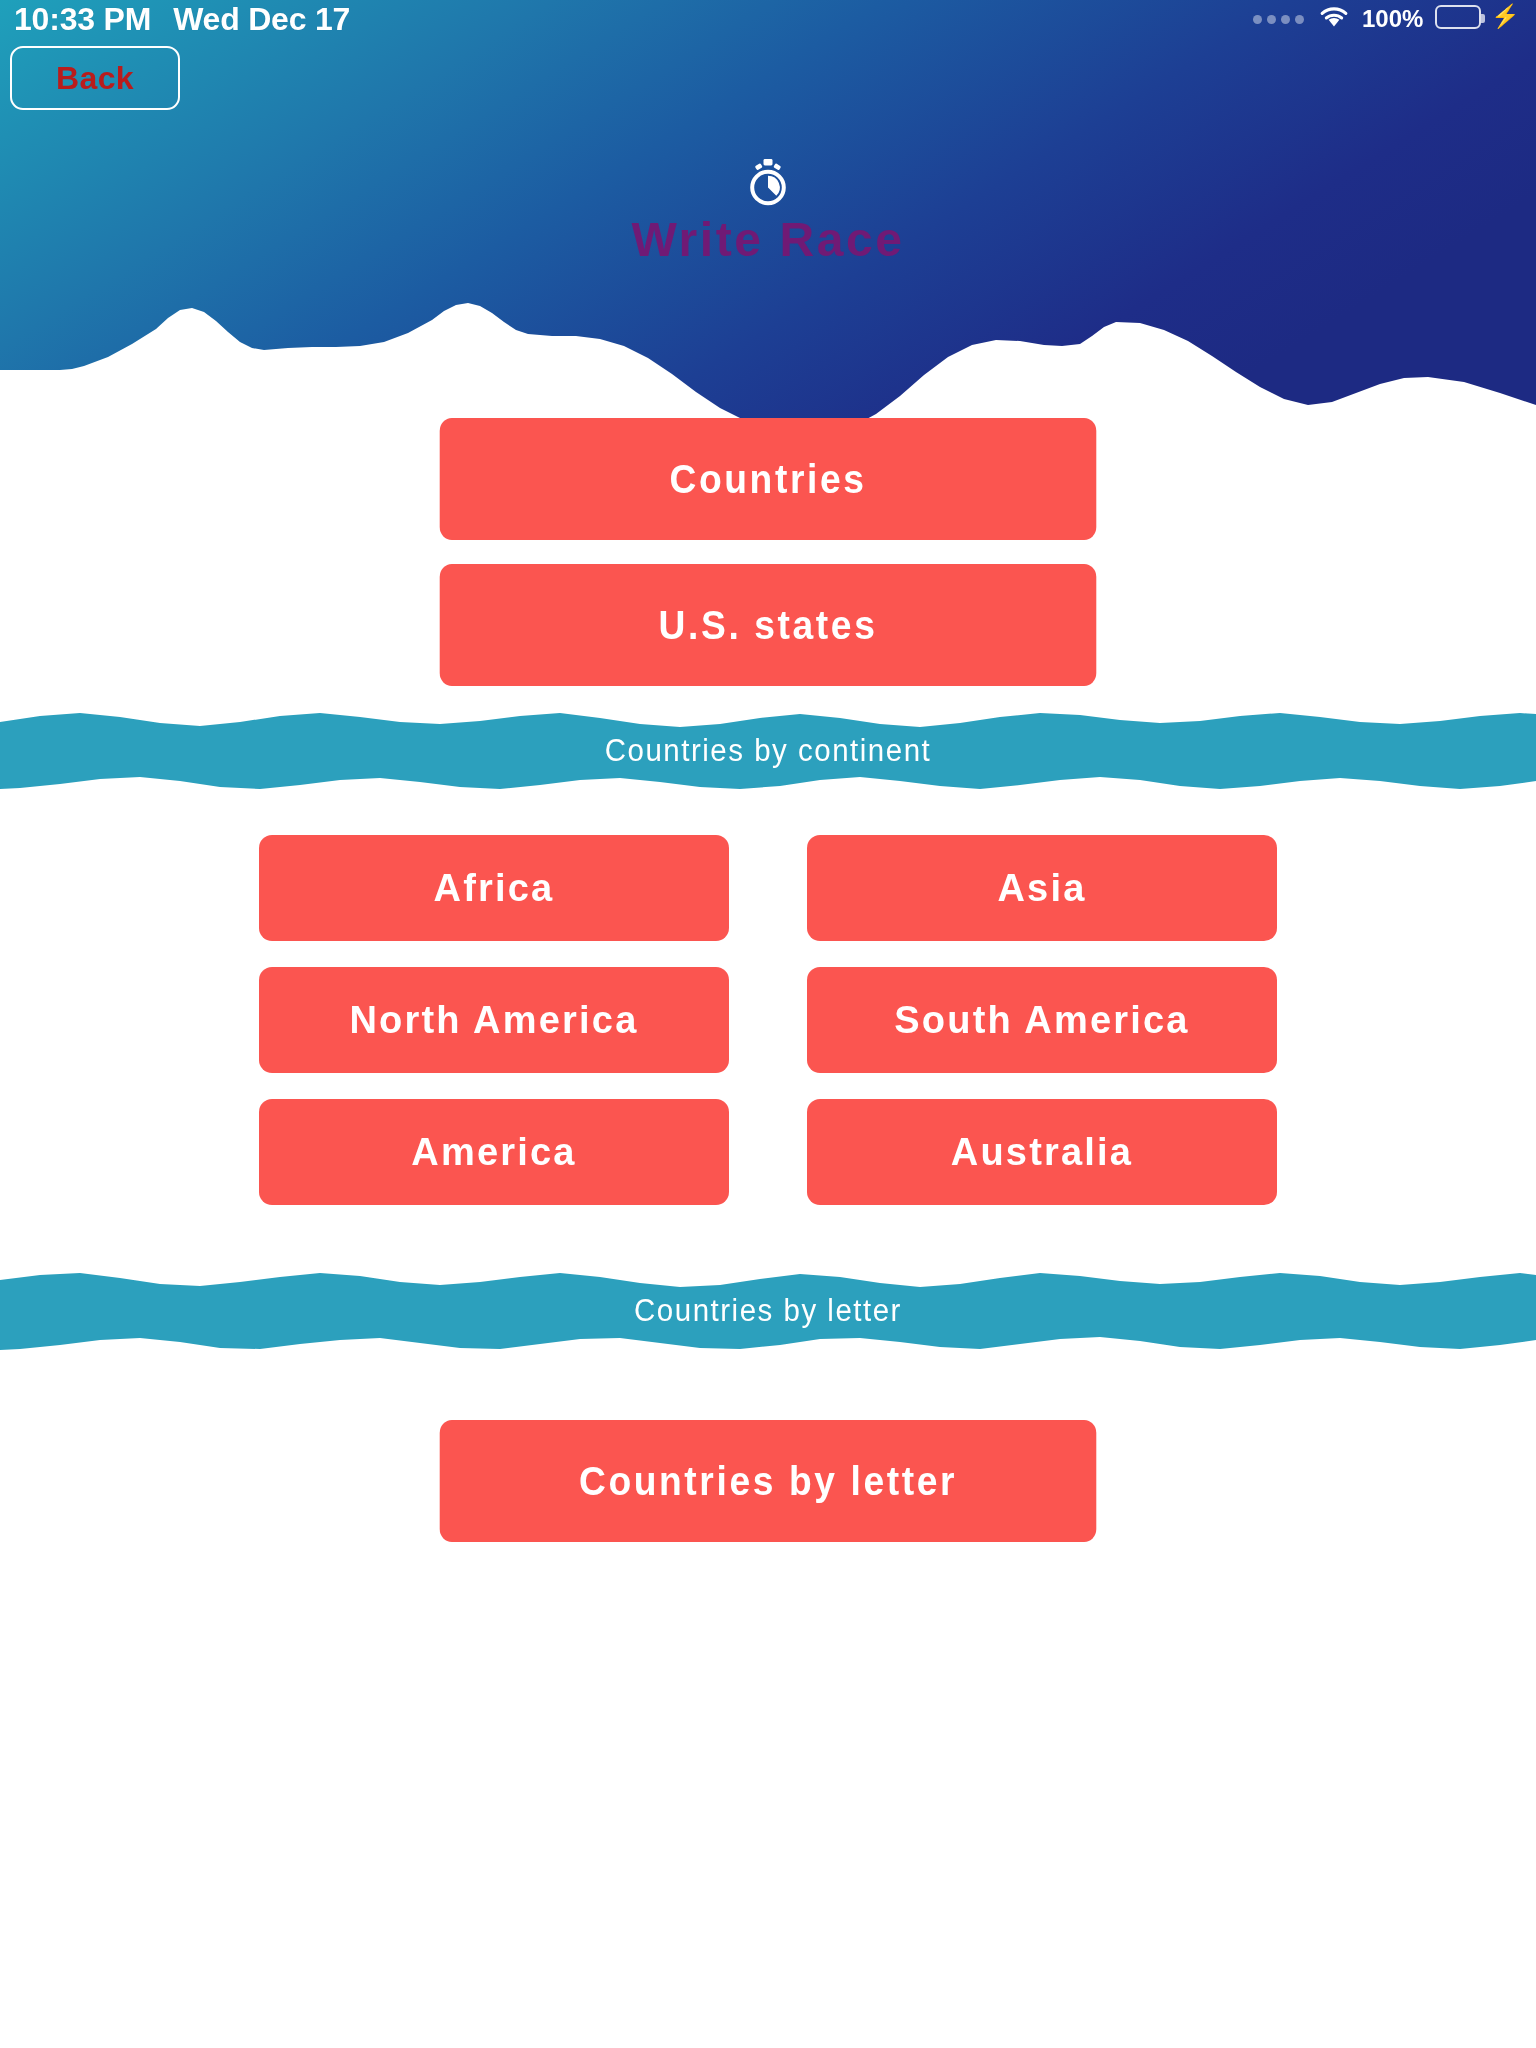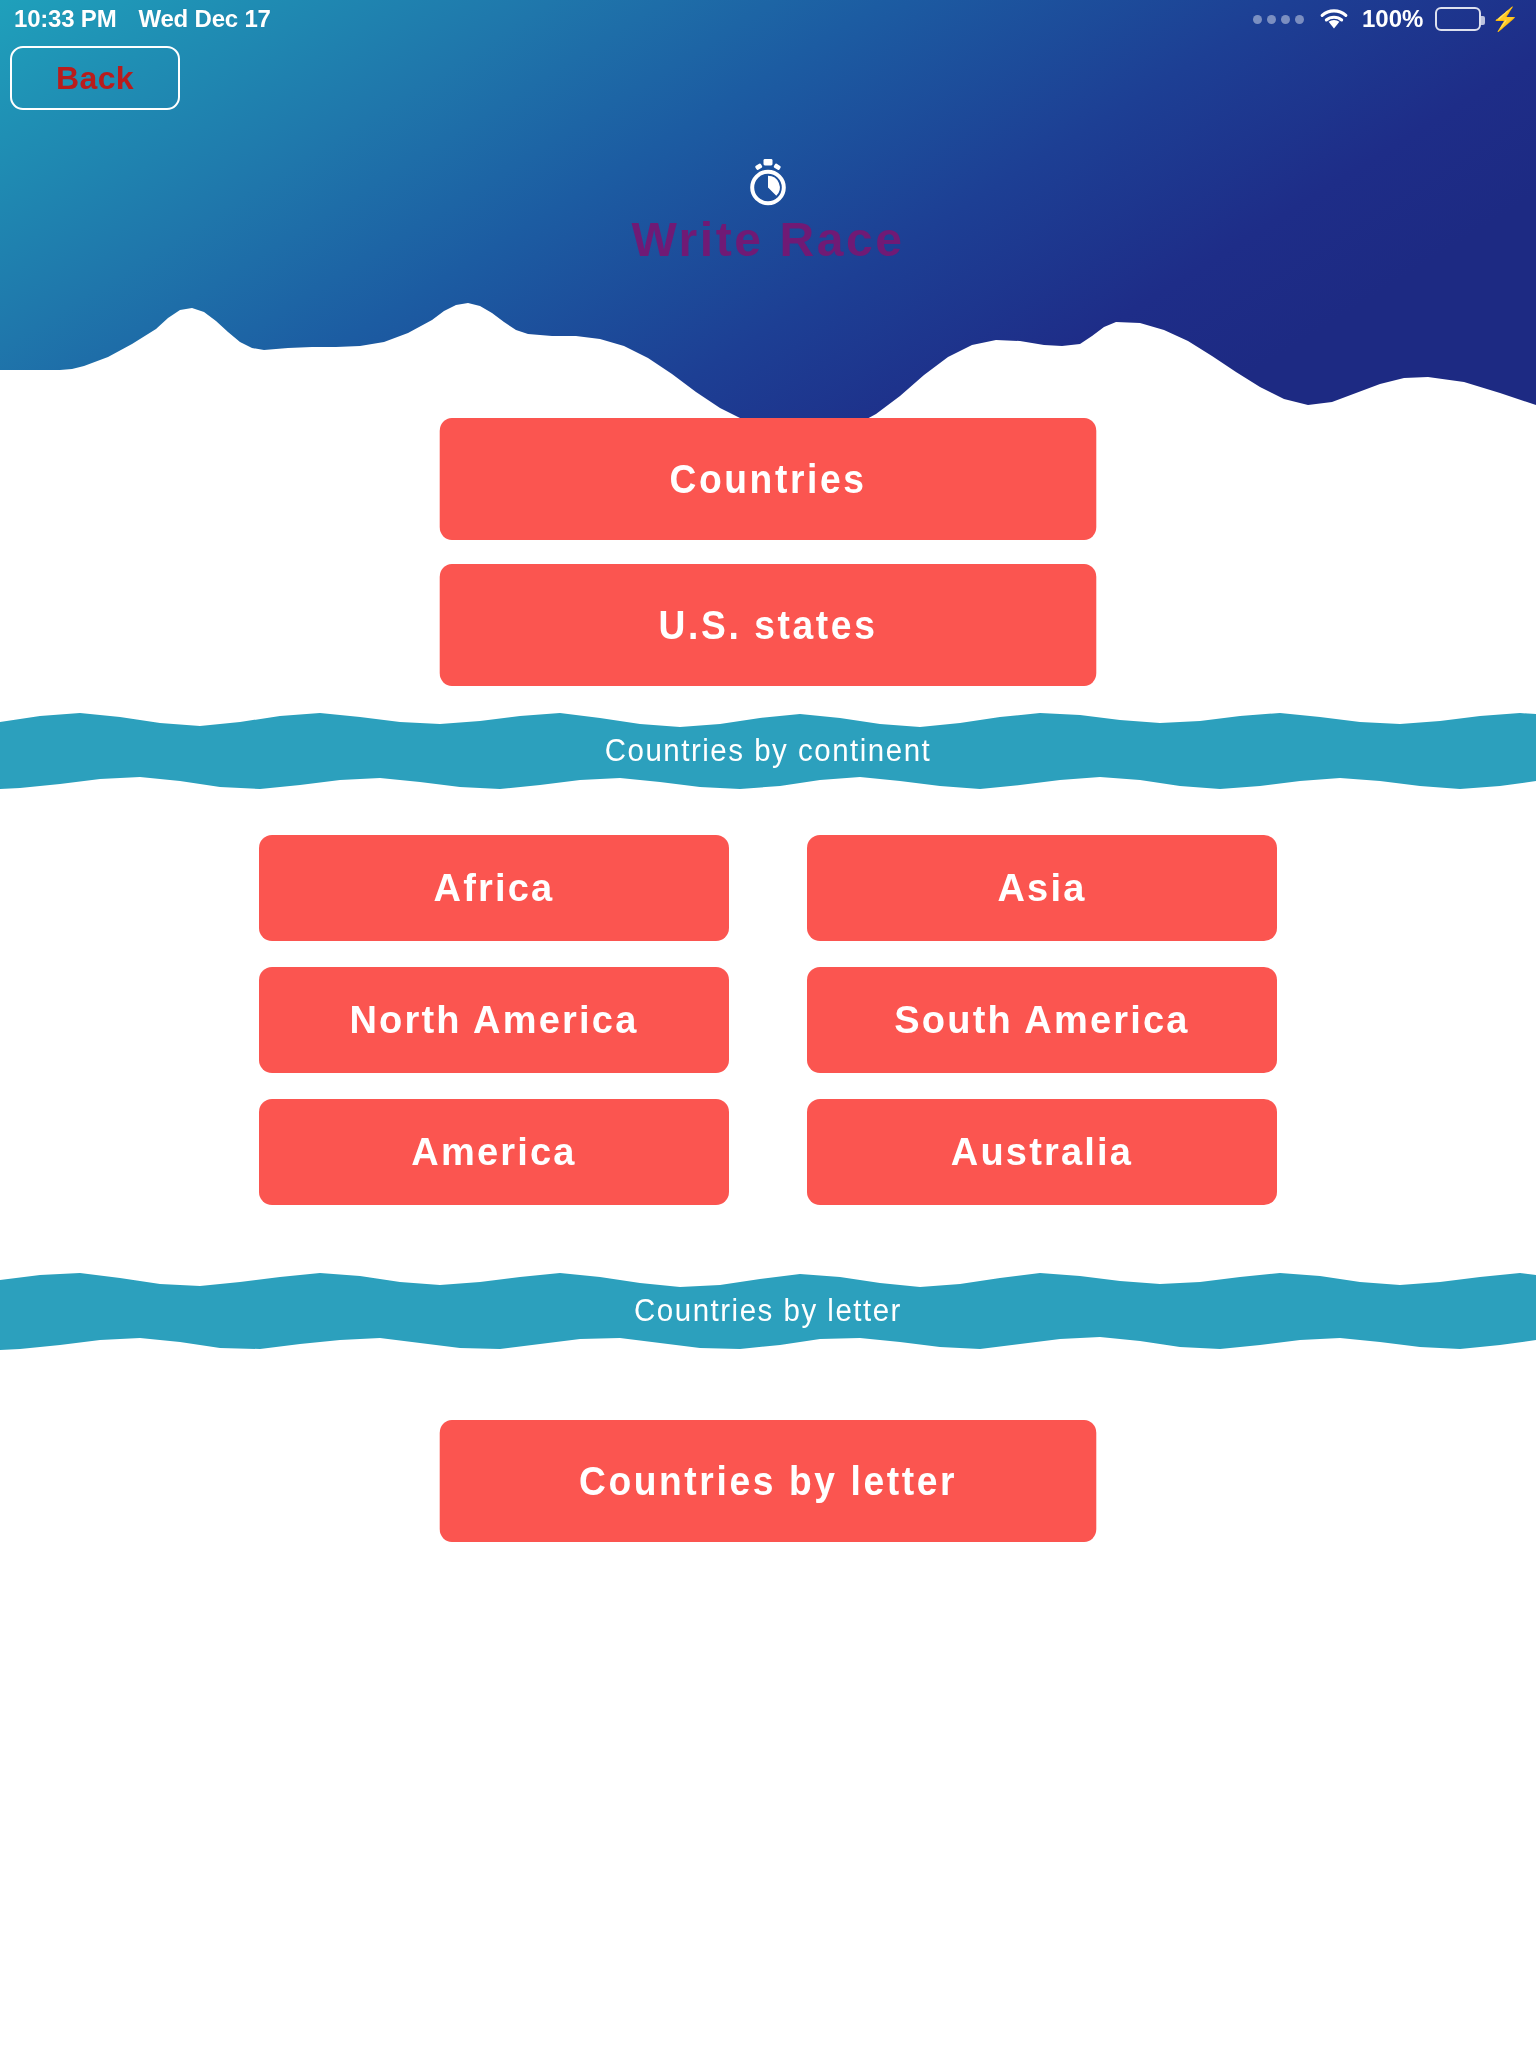--- a/index.html
+++ b/index.html
@@ -46,29 +46,28 @@
     align-items: center;
     justify-content: space-between;
     padding: 0 16px 0 14px;
     color: #ffffff;
     z-index: 8;
   }
   .sb-left {
     display: flex;
     align-items: baseline;
     gap: 22px;
-    font-size: 24px;
+    font-size: 32px;
     font-weight: bold;
     letter-spacing: -0.2px;
     text-shadow: 0 0 1px rgba(0,0,0,0.12);
     text-align: center;
   }
   .sb-right {
     display: flex;
-    align-items: center;
     gap: 12px;
     font-size: 24px;
     font-weight: bold;
   }
   .sb-dots {
     display: flex;
     align-items: center;
     gap: 5px;
     margin-right: 2px;
   }

